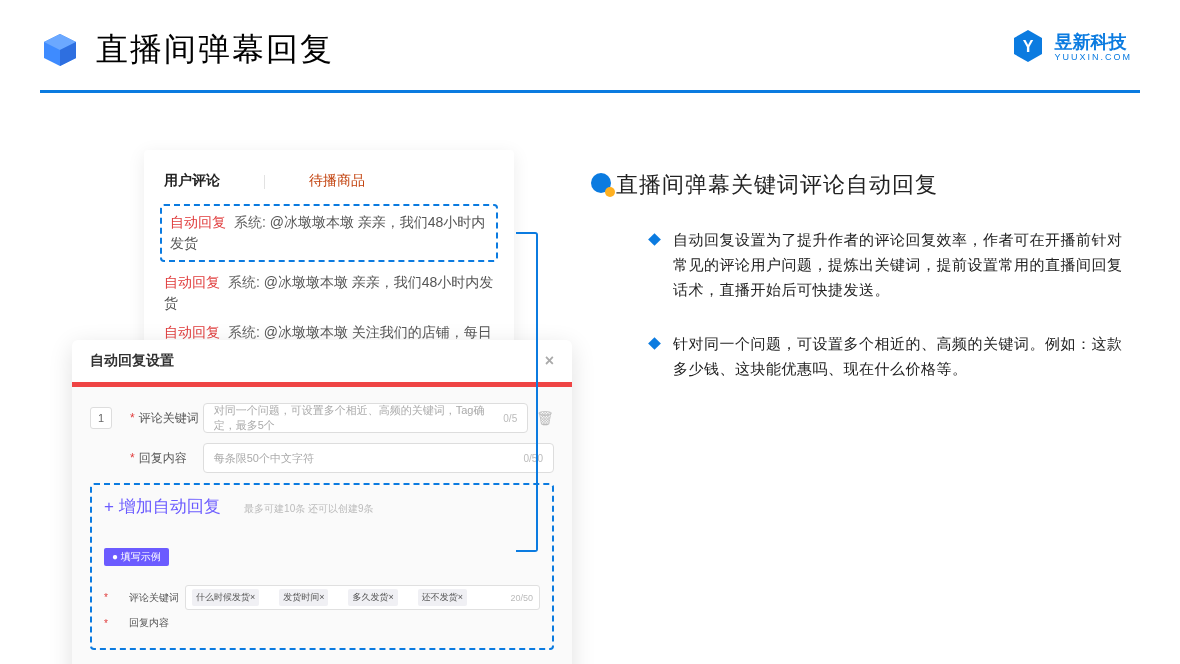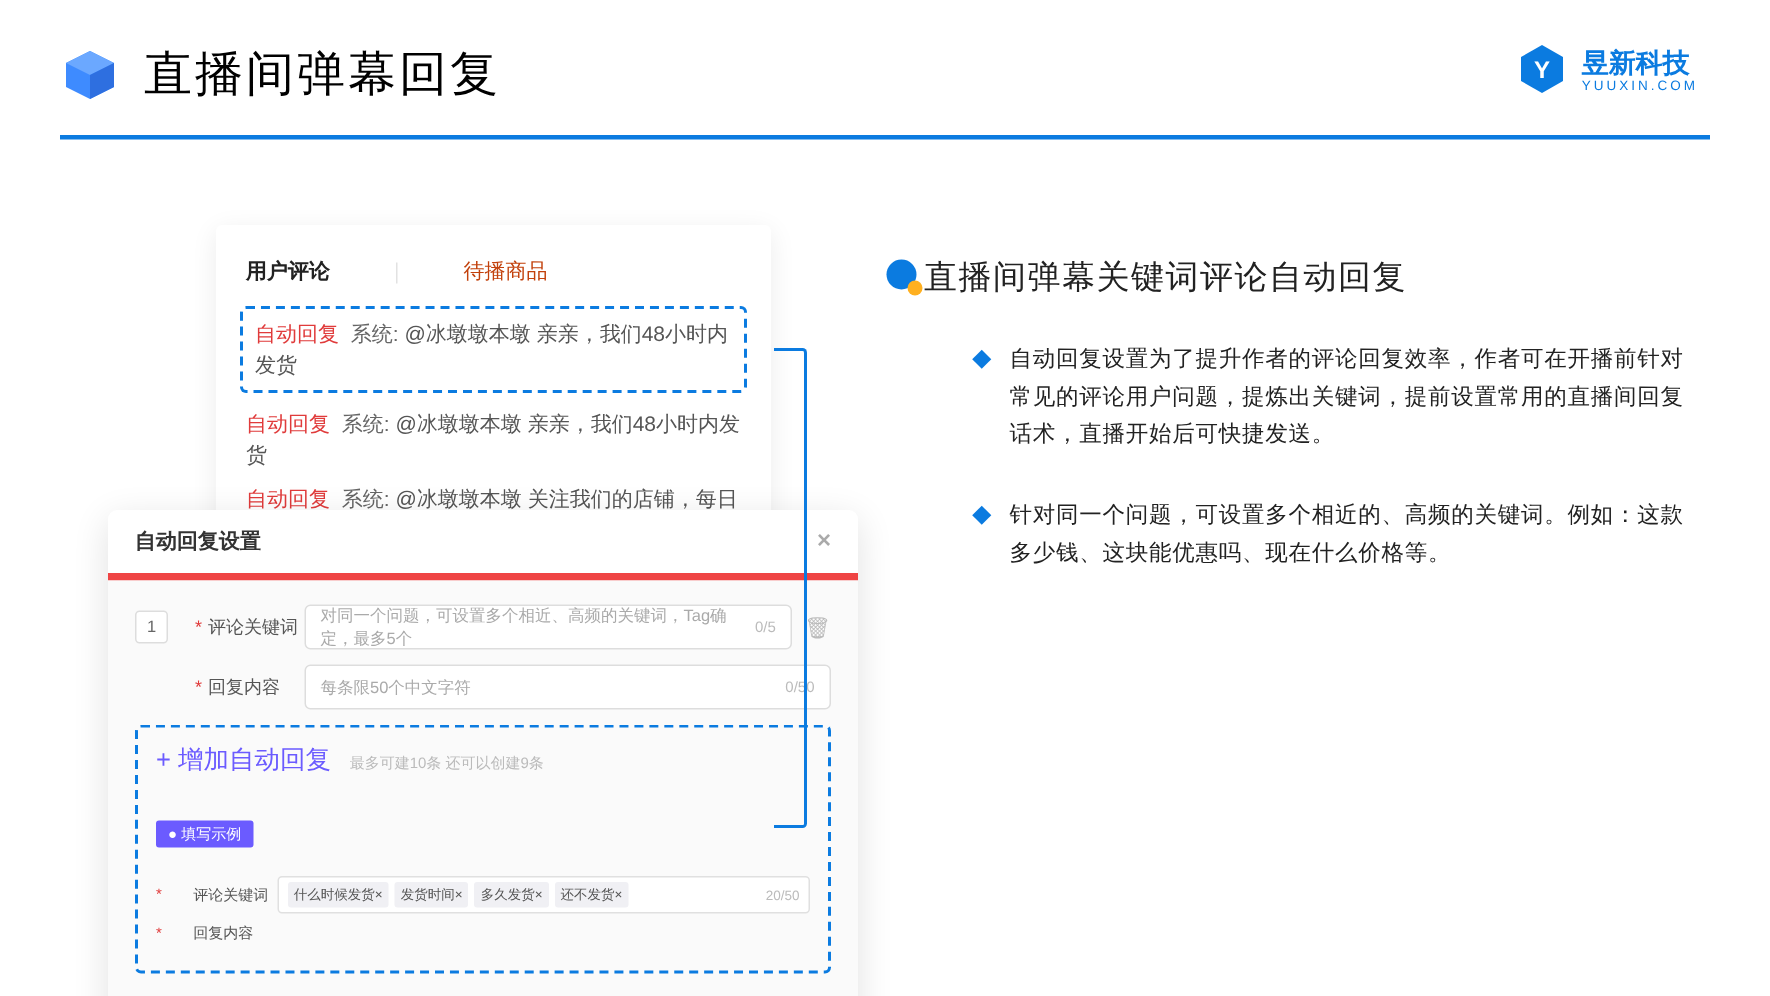--- a/index.html
+++ b/index.html
@@ -29,26 +29,26 @@
 .settings-body{padding:16px 18px 40px 18px;background:#fafafa;position:relative}
 .form-row{display:flex;align-items:center;margin-bottom:10px;font-size:12px}
 .row-num{width:22px;height:22px;border:1px solid #ddd;border-radius:3px;text-align:center;line-height:20px;color:#666;font-size:11px;background:#fff;margin-right:18px}
 .req{color:#E03B3B;margin-right:4px}
 .flabel{color:#555;width:64px;font-size:12px}
 .finput{flex:1;height:30px;border:1px solid #ddd;border-radius:4px;padding:0 10px;font-size:11px;color:#aaa;background:#fff;display:flex;align-items:center;justify-content:space-between}
 .counter{color:#bbb;font-size:10px}
 .trash{color:#bbb;margin-left:8px;font-size:14px}
 .dashed-wrap{border:2px dashed #0B7BE0;border-radius:4px;padding:10px 12px 12px 12px;margin-top:10px}
 .add-link{color:#6B5BFF;font-size:17px;margin-bottom:22px;display:inline-block}
-.hint{color:#bbb;font-size:10px;margin-left:8px}
+.hint{color:#bbb;font-size:10px;margin-left:19px}
 .purple-tag{display:inline-block;background:#6B5BFF;color:#fff;font-size:10px;padding:2px 8px;border-radius:2px;margin-bottom:19px}
 .mini-row{display:flex;align-items:center;font-size:10px;margin-bottom:6px}
 .mini-label{color:#555;width:56px;margin-left:18px}
 .mini-req{color:#E03B3B;margin-right:3px}
-.tag-box{flex:1;border:1px solid #e0e0e0;border-radius:3px;background:#fff;padding:3px 6px;display:flex;align-items:center;gap:4px;min-height:24px}
+.tag-box{flex:1;border:1px solid #e0e0e0;border-radius:3px;background:#fff;padding:3px 6px;display:flex;align-items:center;gap:20px;min-height:24px}
 .sm-tag{background:#f0f0f4;color:#555;font-size:9px;padding:2px 4px;border-radius:2px}
 .sm-counter{margin-left:auto;color:#bbb;font-size:9px}
 .sm-txt{color:#555;font-size:9px}
 .outer-counter{position:absolute;right:24px;bottom:14px;font-size:9px;color:#bbb}
 .connector{position:absolute;left:516px;top:232px;width:22px;height:320px;border-right:2px solid #0B7BE0;border-top:2px solid #0B7BE0;border-bottom:2px solid #0B7BE0;border-top-right-radius:3px;border-bottom-right-radius:3px}
 .right-panel{position:absolute;left:590px;top:170px;width:540px}
 .sub-head{display:flex;align-items:center;margin-bottom:28px}
 .bubble-icon{width:26px;height:26px;position:relative}
 .sub-title{font-size:22px;font-weight:500;color:#222;letter-spacing:1px}
 .bullet-block{margin-left:60px;margin-bottom:30px;display:flex}

